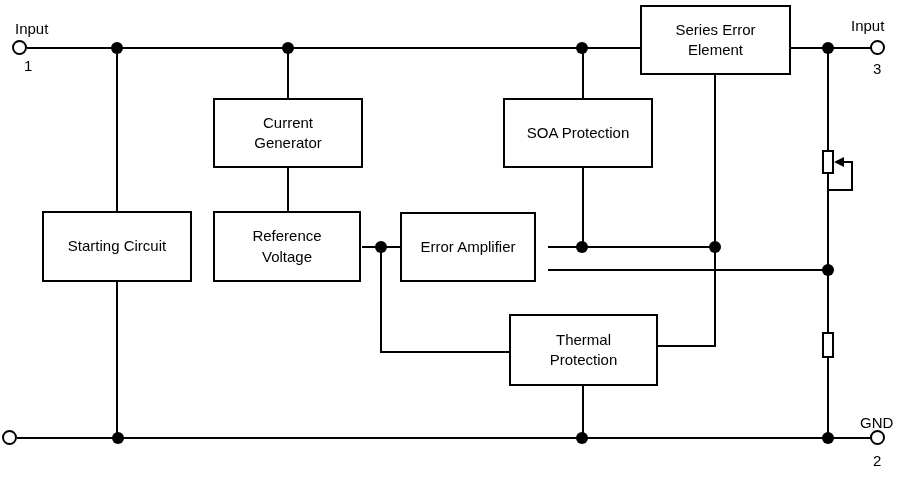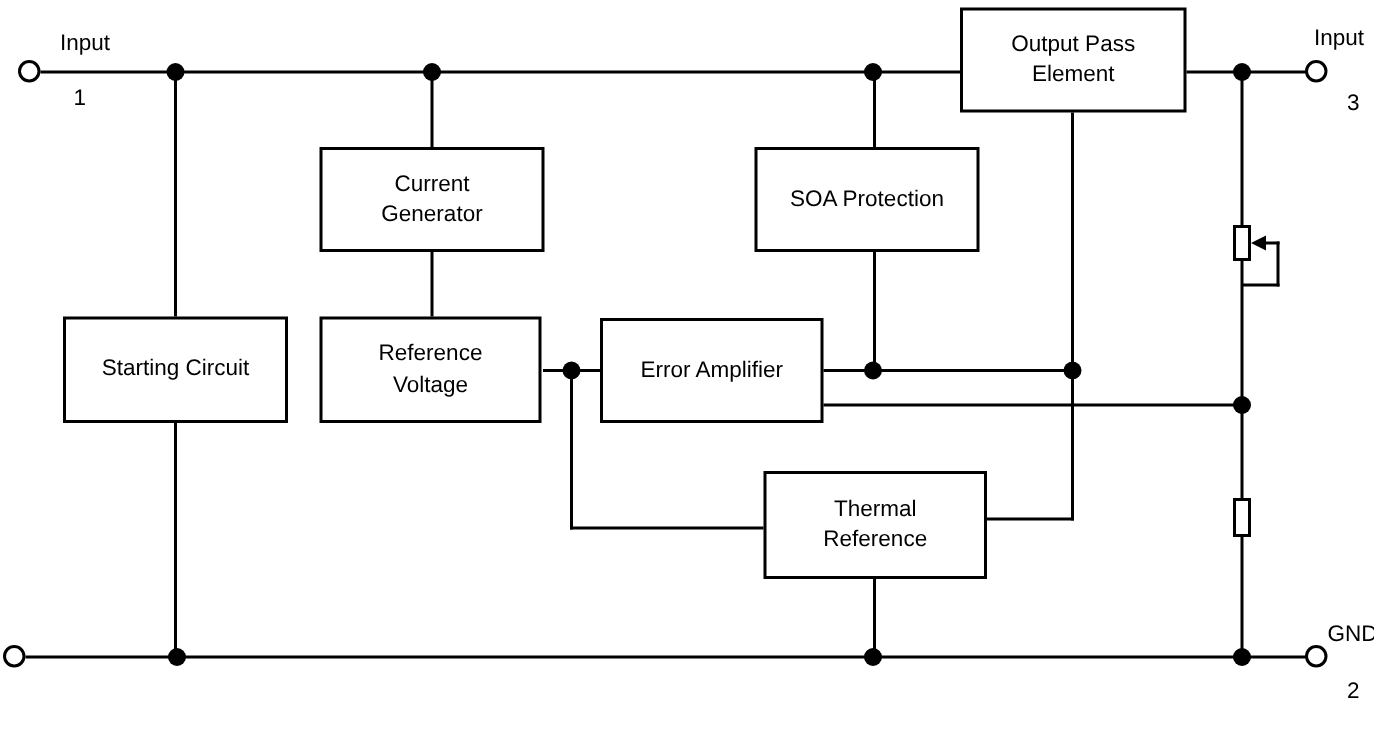--- a/index.html
+++ b/index.html
@@ -75,21 +75,20 @@
     border-bottom: 5px solid transparent;
     border-right: 10px solid #000000;
     z-index: 3;
   }
   .lbl {
     position: absolute;
     font-size: 15px;
     line-height: 1.2;
     white-space: nowrap;
     z-index: 5;
-    margin-left: 25px;
   }
 </style>
 </head>
 <body>
 
 <div class="canvas">
 
   <div class="h" style="left:27px;top:47px;width:614px"></div>
   <div class="h" style="left:789px;top:47px;width:82px"></div>
   <div class="h" style="left:17px;top:437px;width:854px"></div>
@@ -131,31 +130,31 @@
   <div class="dot" style="left:576px;top:42px"></div>
   <div class="dot" style="left:822px;top:42px"></div>
   <div class="dot" style="left:375px;top:241px"></div>
   <div class="dot" style="left:576px;top:241px"></div>
   <div class="dot" style="left:709px;top:241px"></div>
   <div class="dot" style="left:822px;top:264px"></div>
   <div class="dot" style="left:112px;top:432px"></div>
   <div class="dot" style="left:576px;top:432px"></div>
   <div class="dot" style="left:822px;top:432px"></div>
 
-  <div class="box" style="left:640px;top:5px;width:151px;height:70px">Output Pass
+  <div class="box" style="left:640px;top:5px;width:151px;height:70px">Series Error
 Element</div>
   <div class="box" style="left:213px;top:98px;width:150px;height:70px">Current
 Generator</div>
   <div class="box" style="left:503px;top:98px;width:150px;height:70px">SOA Protection</div>
   <div class="box" style="left:42px;top:211px;width:150px;height:71px">Starting Circuit</div>
   <div class="box" style="left:213px;top:211px;width:148px;height:71px">Reference
 Voltage</div>
-  <div class="box" style="left:400px;top:212px;width:149px;height:70px">Error Amplifier</div>
+  <div class="box" style="left:400px;top:212px;width:136px;height:70px">Error Amplifier</div>
   <div class="box" style="left:509px;top:314px;width:149px;height:72px">Thermal
-Reference</div>
+Protection</div>
 
   <div class="term" style="left:12px;top:40px"></div>
   <div class="term" style="left:870px;top:40px"></div>
   <div class="term" style="left:870px;top:430px"></div>
   <div class="term" style="left:2px;top:430px"></div>
 
   <div class="lbl" style="left:15px;top:20px">Input</div>
   <div class="lbl" style="left:24px;top:57px">1</div>
   <div class="lbl" style="left:851px;top:17px">Input</div>
   <div class="lbl" style="left:873px;top:60px">3</div>

